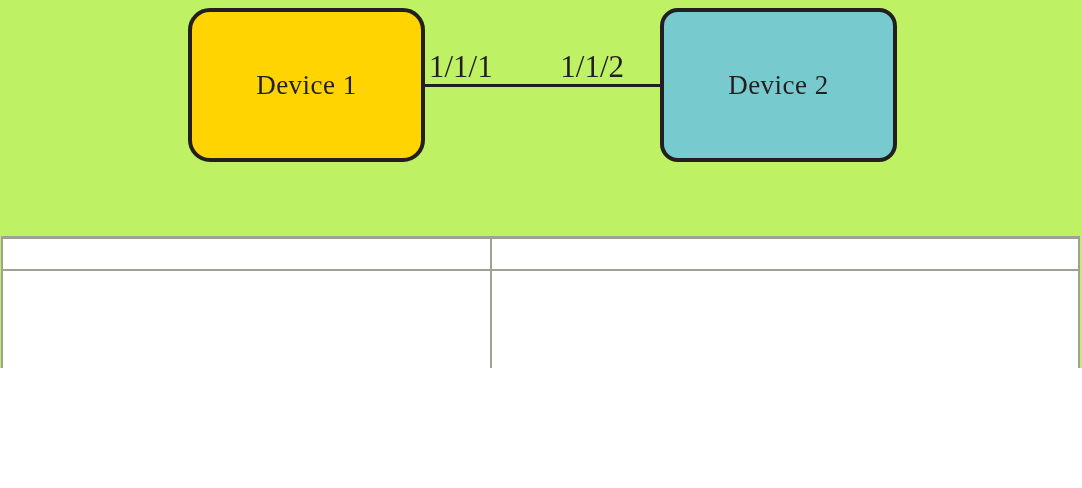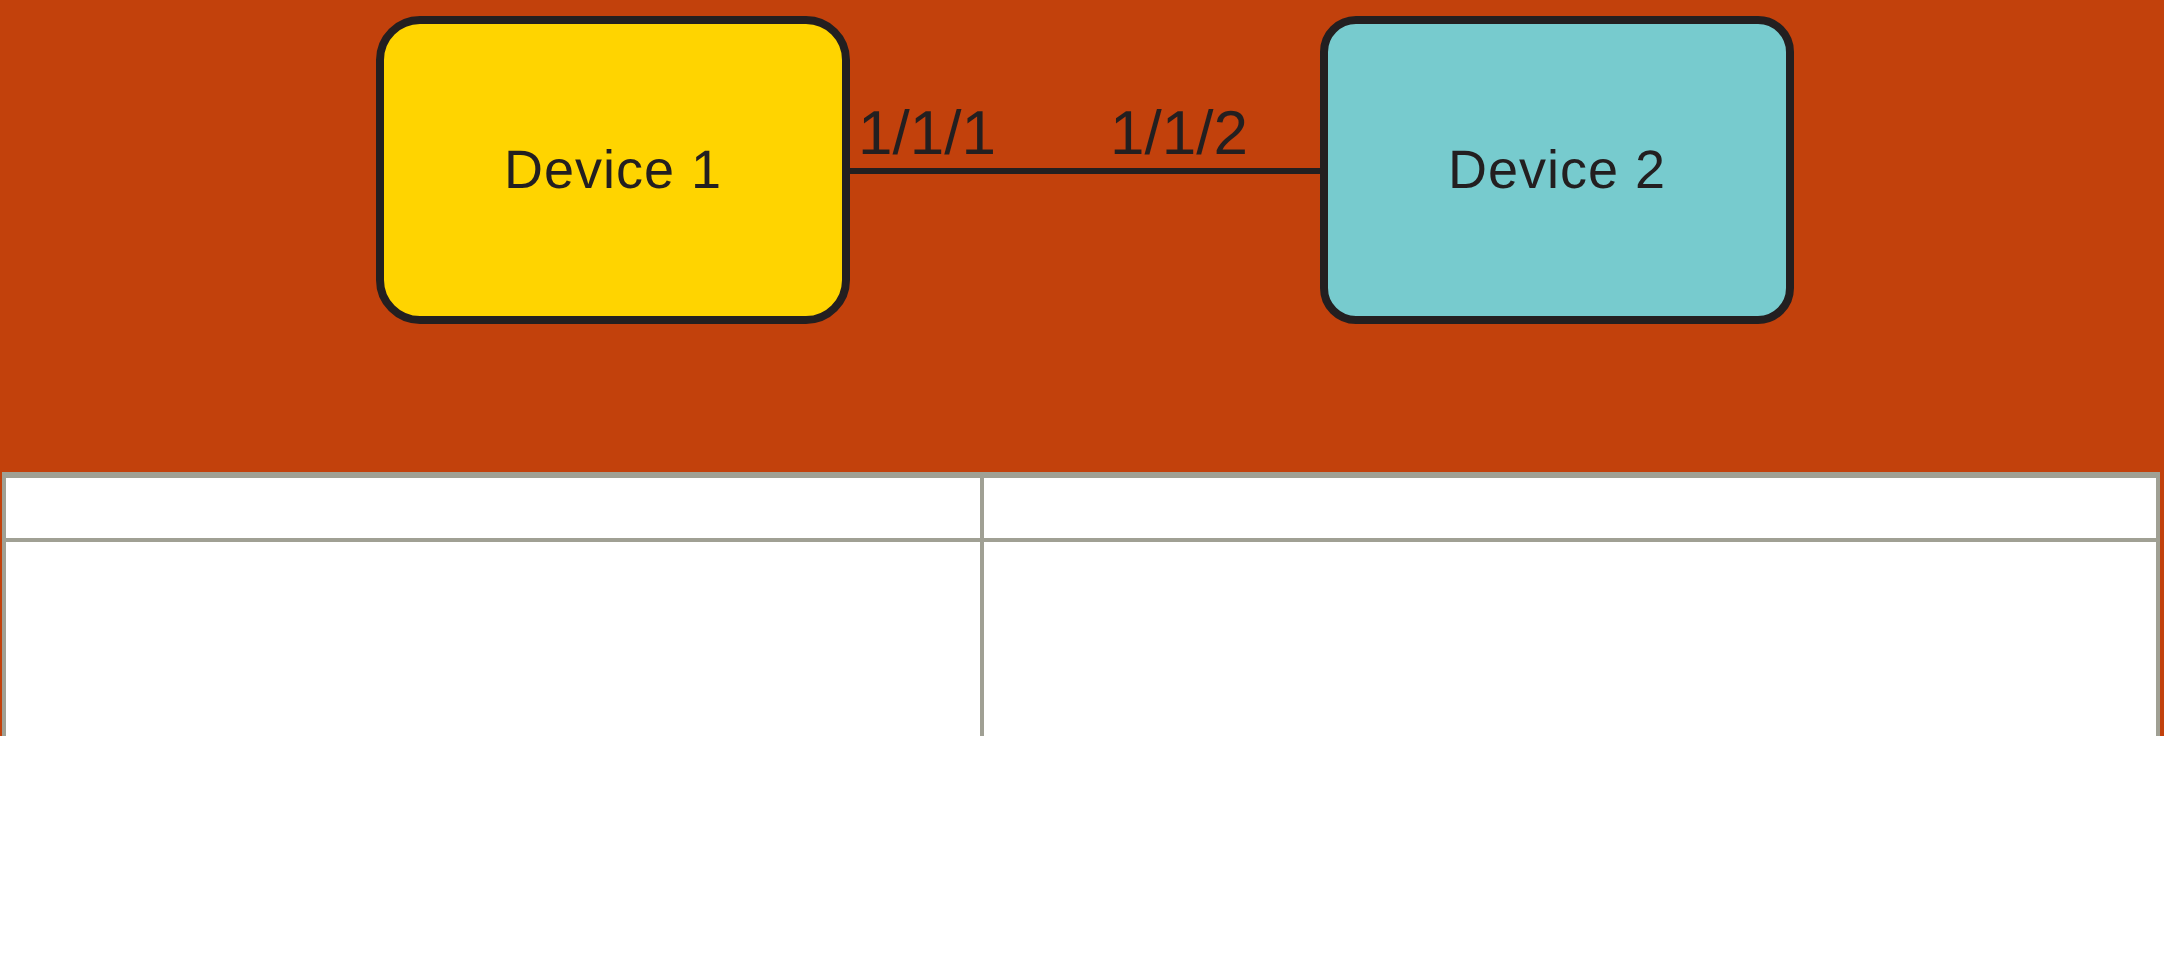--- a/index.html
+++ b/index.html
@@ -4,22 +4,22 @@
 <style>
   html, body {
     margin: 0;
     padding: 0;
     background: #ffffff;
   }
   .canvas {
     position: relative;
     width: 1082px;
     height: 368px;
-    background: #c2410c;
-    font-family: Liberation Sans, sans-serif;
+    background: #bef264;
+    font-family: Liberation Serif, serif;
     color: var(--text, #231f20);
     overflow: hidden;
   }
 
   
   .device {
     position: absolute;
     top: 8px;
     width: 237px;
     height: 154px;

